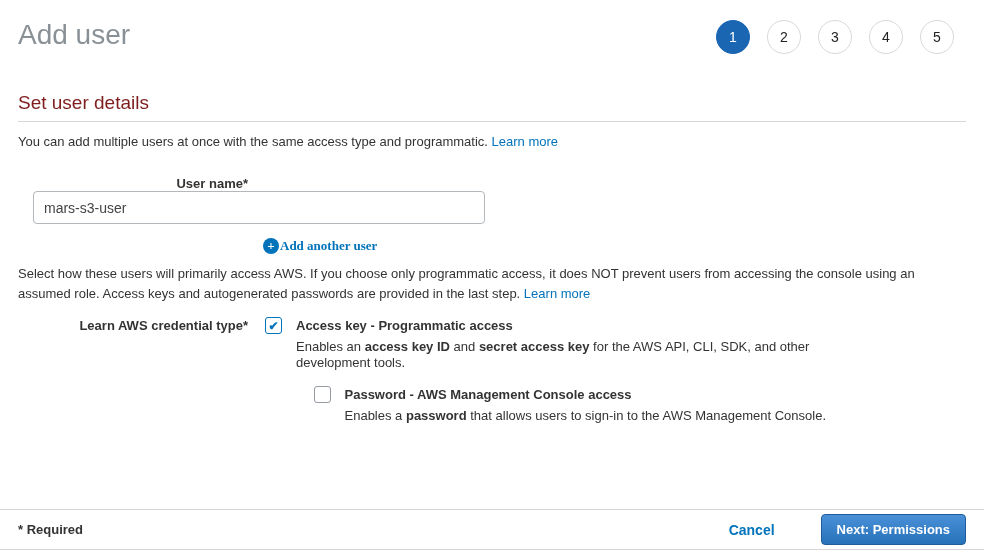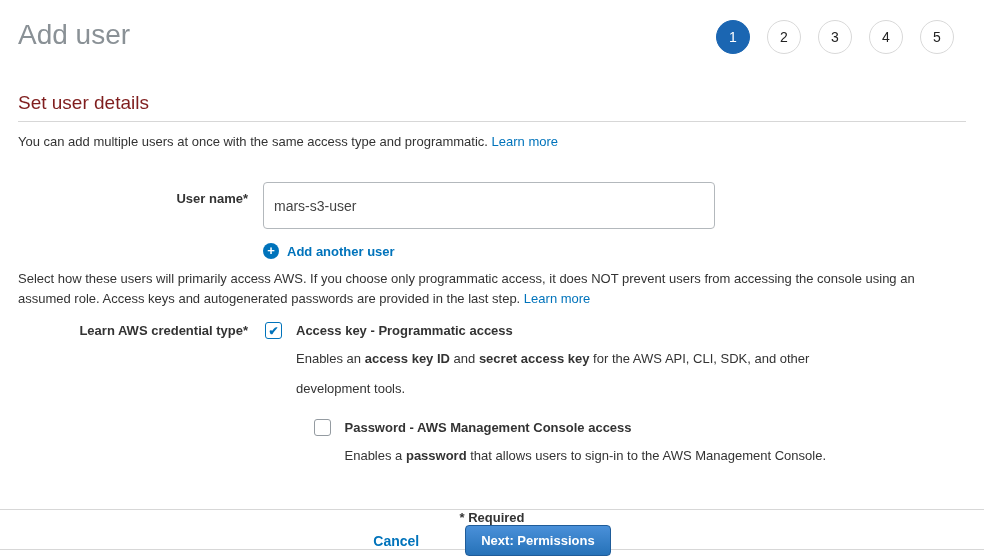--- a/index.html
+++ b/index.html
@@ -30,31 +30,32 @@
   h2.section-h2 {
     font-size: 19px; font-weight: 400; color: #7f1d1d;
     padding-bottom: 7px; border-bottom: 1px solid #d7d7d7;
   }
   .sec1 { margin-top: 38px; }
   .sec2 { margin-top: 50px; }
   .intro { margin-top: 10px; line-height: 20px; color: #333; }
   .link { color: #0073bb; text-decoration: none; cursor: pointer; }
 
   
-  .form-row { display: flex; margin-top: 30px; align-items: flex-start; }
+  .form-row { display: flex; margin-top: 15px; align-items: flex-start; flex-direction: column; }
   .form-label { width: 230px; text-align: right; font-weight: 700; padding-top: 9px; flex-shrink: 0; }
   .text-input {
-    margin-left: 15px; width: 452px; height: 47px;
+    margin-left: 15px; width: 452px; height: 33px;
     border: 1px solid #b3b8bc; border-radius: 4px;
     padding: 0 10px; font-size: 14px; color: #444;
     font-family: "Liberation Sans", sans-serif;
   }
   .add-another {
-    margin: 14px 0 0 245px; display: inline-flex; align-items: center; gap: 8px;
+    margin: 14px 0 0 245px; display: inline-flex; align-items: center; gap: 1px;
     cursor: pointer;
+    font-family: Liberation Serif, serif;
   }
   .plus-icon {
     width: 16px; height: 16px; border-radius: 50%;
     background: #0073bb; color: #fff;
     display: inline-flex; align-items: center; justify-content: center;
     font-size: 13px; font-weight: 700; line-height: 1;
   }
   .plus-icon::before { content: "+"; margin-top: -1px; }
   .add-label { color: #0073bb; font-weight: 700; }
 
@@ -67,30 +68,29 @@
   .cb {
     width: 17px; height: 17px; border: 1px solid #949ba1; border-radius: 3px;
     background: #fff; flex-shrink: 0; margin-top: 0;
     display: flex; align-items: center; justify-content: center;
     font-size: 12px; cursor: pointer;
   }
   .cb.checked { border-color: #0073bb; color: #0073bb; }
   .cb.checked::before { content: "\2714"; font-weight: 700; }
   .option-body { margin-left: 14px; }
   .option-title { font-weight: 700; line-height: 17px; }
-  .option-desc { margin-top: 5px; line-height: 30px; max-width: 530px; }
+  .option-desc { margin-top: 5px; line-height: 16px; max-width: 530px; }
 
   
   .footer {
     position: absolute; left: 0; top: 509px; width: 984px; height: 41px;
     border-top: 1px solid #d7d7d7; border-bottom: 1px solid #d7d7d7;
     background: #fff;
     display: flex; align-items: center; justify-content: space-between;
     padding: 0 18px;
-    flex-direction: column;
   }
   .required { font-weight: 700; color: #333; }
   .footer-actions { display: flex; align-items: center; gap: 26px; }
   .cancel { color: #0073bb; font-weight: 700; font-size: 14px; cursor: pointer; text-decoration: none; }
   .next-btn {
     background: linear-gradient(#4a90d9, #2672b8);
     border: 1px solid #1f5c99; border-radius: 4px;
     color: #fff; font-weight: 700; font-size: 13px;
     padding: 7px 15px; cursor: pointer;
     font-family: "Liberation Sans", sans-serif;

